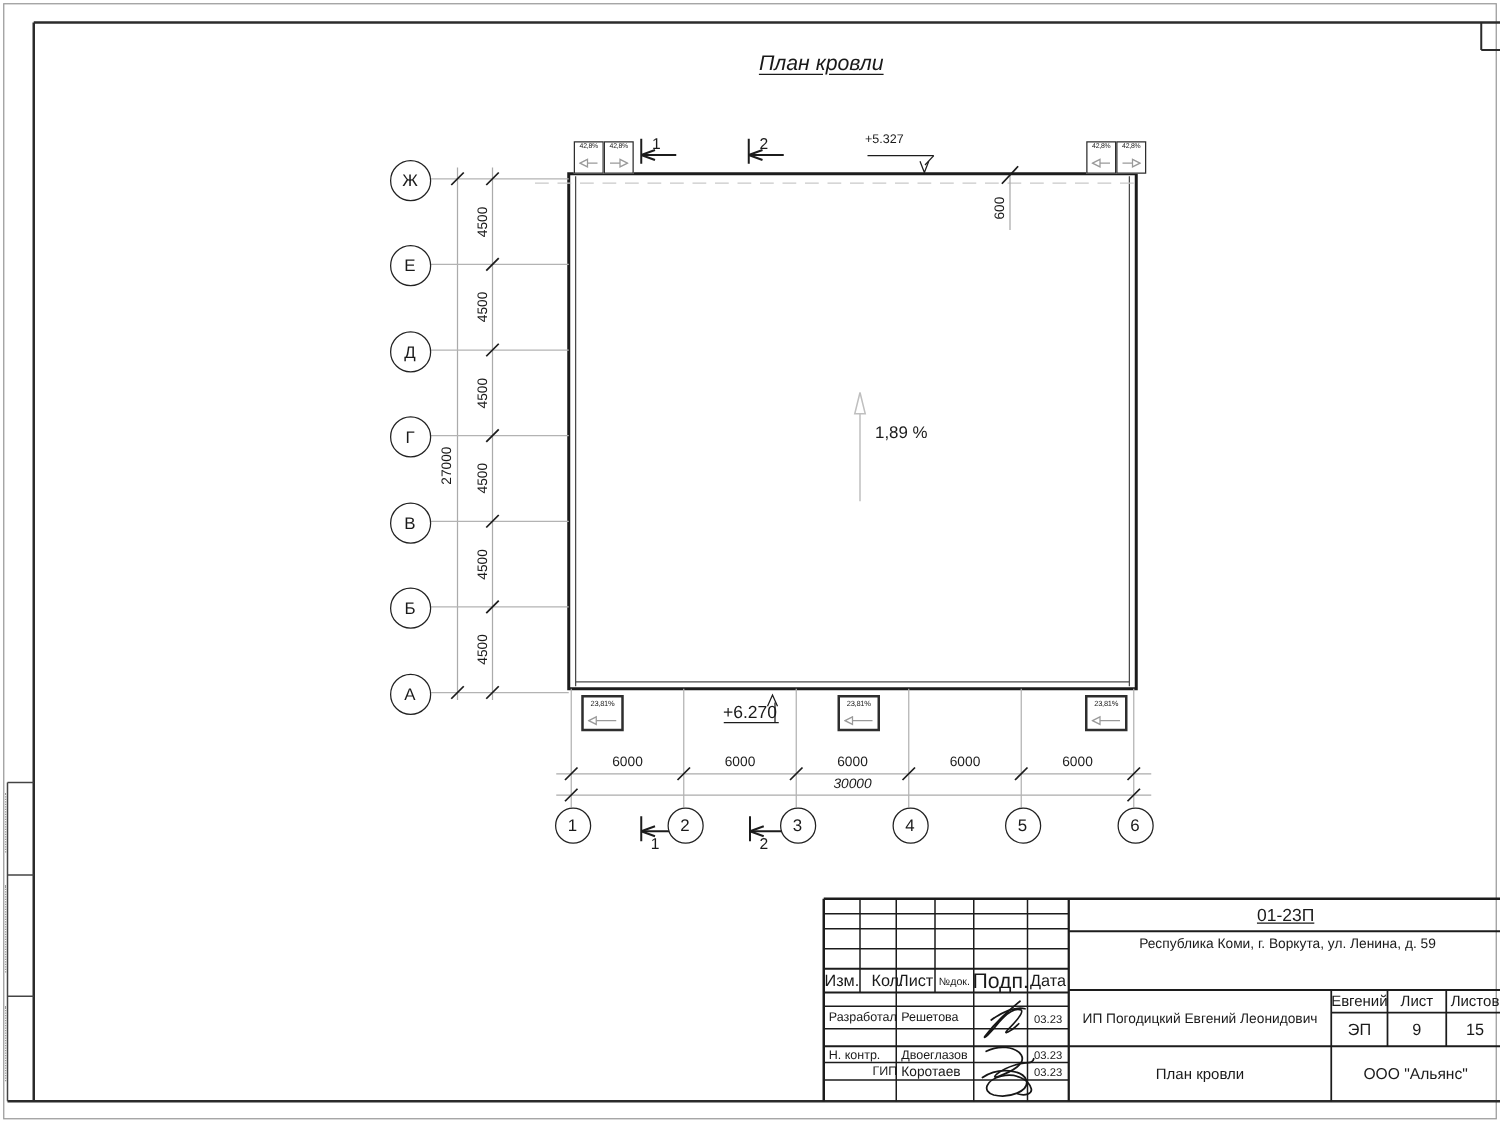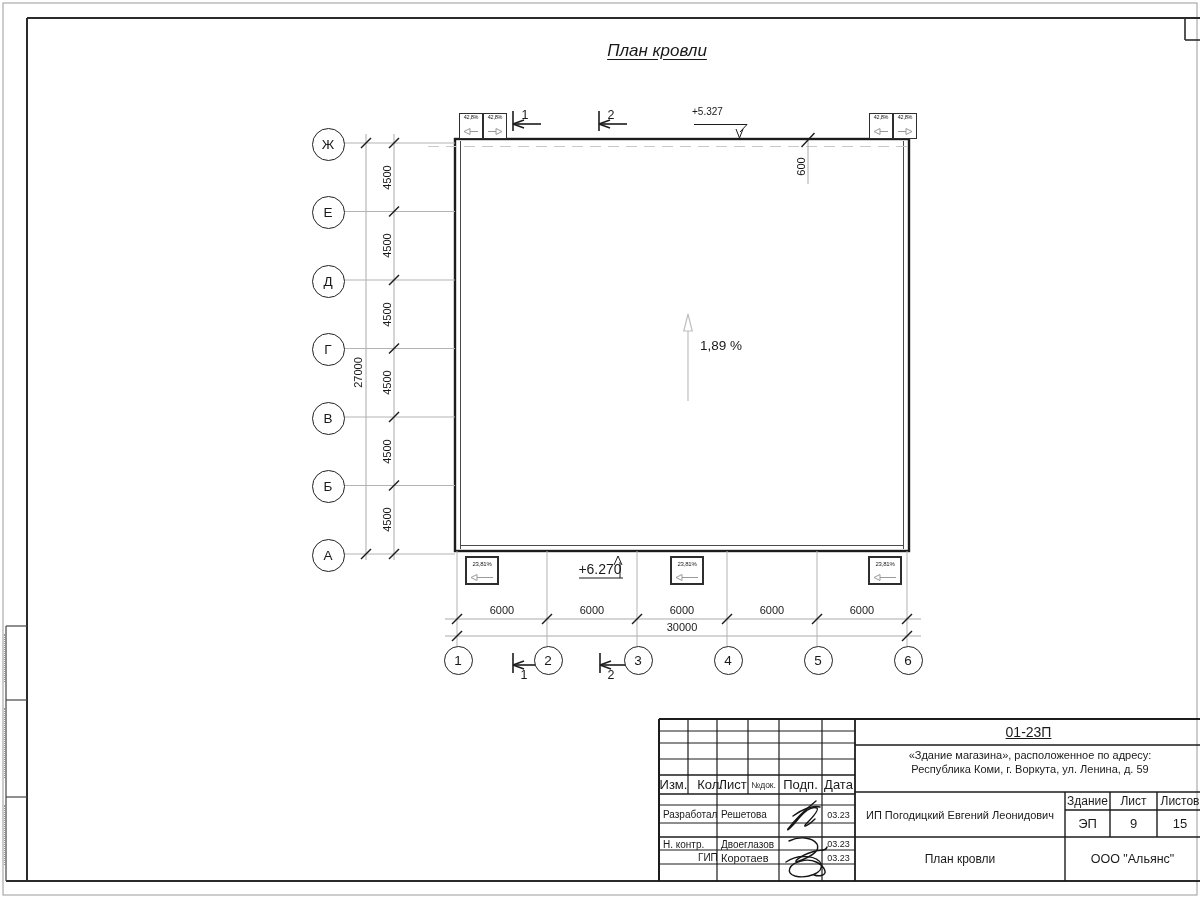--- a/index.html
+++ b/index.html
@@ -171,41 +171,40 @@
   <div class="t ctr" style="left:578px;top:561px;width:44px;font-size:14px;">+6.270</div>
   <div class="t rot ctr" style="left:770px;top:160px;width:60px;height:13px;font-size:11px;">600</div>
   <div class="t" style="left:700px;top:338px;font-size:13.5px;">1,89 %</div>
 
   <div class="t ctr" style="left:517px;top:108px;width:16px;font-size:12.5px;">1</div>
   <div class="t ctr" style="left:603px;top:108px;width:16px;font-size:12.5px;">2</div>
   <div class="t ctr" style="left:516px;top:668px;width:16px;font-size:12.5px;">1</div>
   <div class="t ctr" style="left:603px;top:668px;width:16px;font-size:12.5px;">2</div>
 
   <div class="t rot ctr" style="left:327px;top:365.5px;width:60px;height:13px;font-size:11px;">27000</div>
-  <div class="dimlbl" style="left:652px;top:621px;width:60px;">30000</div>
+  <div class="dimlbl" style="left:652px;top:621px;width:60px;font-style:italic;">30000</div>
 
   <div class="tb t ctr" style="left:857px;top:721px;width:343px;height:22px;font-size:14px;text-decoration:underline;">01-23П</div>
   <div class="tb" style="left:860px;top:748px;width:340px;text-align:center;font-size:11px;line-height:14px;">
-    <div>«Здание магазина», расположенное по адресу:</div>
     <div>Республика Коми, г. Воркута, ул. Ленина, д. 59</div>
   </div>
   <div class="tb t ctr" style="left:857px;top:792px;width:206px;height:45px;font-size:11px;">ИП Погодицкий Евгений Леонидович</div>
-  <div class="tb t ctr" style="left:1065px;top:792px;width:45px;height:18px;font-size:12px;">Здание</div>
+  <div class="tb t ctr" style="left:1065px;top:792px;width:45px;height:18px;font-size:12px;">Евгений</div>
   <div class="tb t ctr" style="left:1110px;top:792px;width:47px;height:18px;font-size:12px;">Лист</div>
   <div class="tb t ctr" style="left:1157px;top:792px;width:46px;height:18px;font-size:12px;">Листов</div>
   <div class="tb t ctr" style="left:1065px;top:810px;width:45px;height:27px;font-size:13px;text-align:center;">ЭП</div>
   <div class="tb t ctr" style="left:1110px;top:810px;width:47px;height:27px;font-size:13px;">9</div>
   <div class="tb t ctr" style="left:1157px;top:810px;width:46px;height:27px;font-size:13px;">15</div>
   <div class="tb t ctr" style="left:857px;top:837px;width:206px;height:44px;font-size:12px;">План кровли</div>
   <div class="tb t ctr" style="left:1065px;top:837px;width:135px;height:44px;font-size:12.5px;">ООО "Альянс"</div>
   <div class="tb t ctr" style="left:659px;top:775px;width:29px;height:19px;font-size:13px;">Изм.</div>
   <div class="tb t ctr" style="left:688px;top:775px;width:44px;height:19px;font-size:13px;text-align:center;">Кол.</div>
   <div class="tb t ctr" style="left:717px;top:775px;width:31px;height:19px;font-size:13px;">Лист</div>
   <div class="tb t ctr" style="left:748px;top:775px;width:31px;height:19px;font-size:8.5px;">№док.</div>
-  <div class="tb t ctr" style="left:779px;top:775px;width:43px;height:19px;font-size:13px;">Подп.</div>
+  <div class="tb t ctr" style="left:779px;top:775px;width:43px;height:19px;font-size:17px;">Подп.</div>
   <div class="tb t ctr" style="left:822px;top:775px;width:33px;height:19px;font-size:13px;">Дата</div>
 
   <div class="marginmark" style="left:4px;top:634px;height:48px;"></div>
   <div class="marginmark" style="left:4px;top:708px;height:70px;"></div>
   <div class="marginmark" style="left:4px;top:805px;height:60px;"></div>
 <div class="bubble" style="left:311.5px;top:127.5px;width:31px;height:31px;">Ж</div>
     <div class="t rot ctr" style="left:356px;top:170.75px;width:60px;height:13px;font-size:11px;">4500</div>
     <div class="bubble" style="left:311.5px;top:196px;width:31px;height:31px;">Е</div>
     <div class="t rot ctr" style="left:356px;top:239.25px;width:60px;height:13px;font-size:11px;">4500</div>
     <div class="bubble" style="left:311.5px;top:264.5px;width:31px;height:31px;">Д</div>

